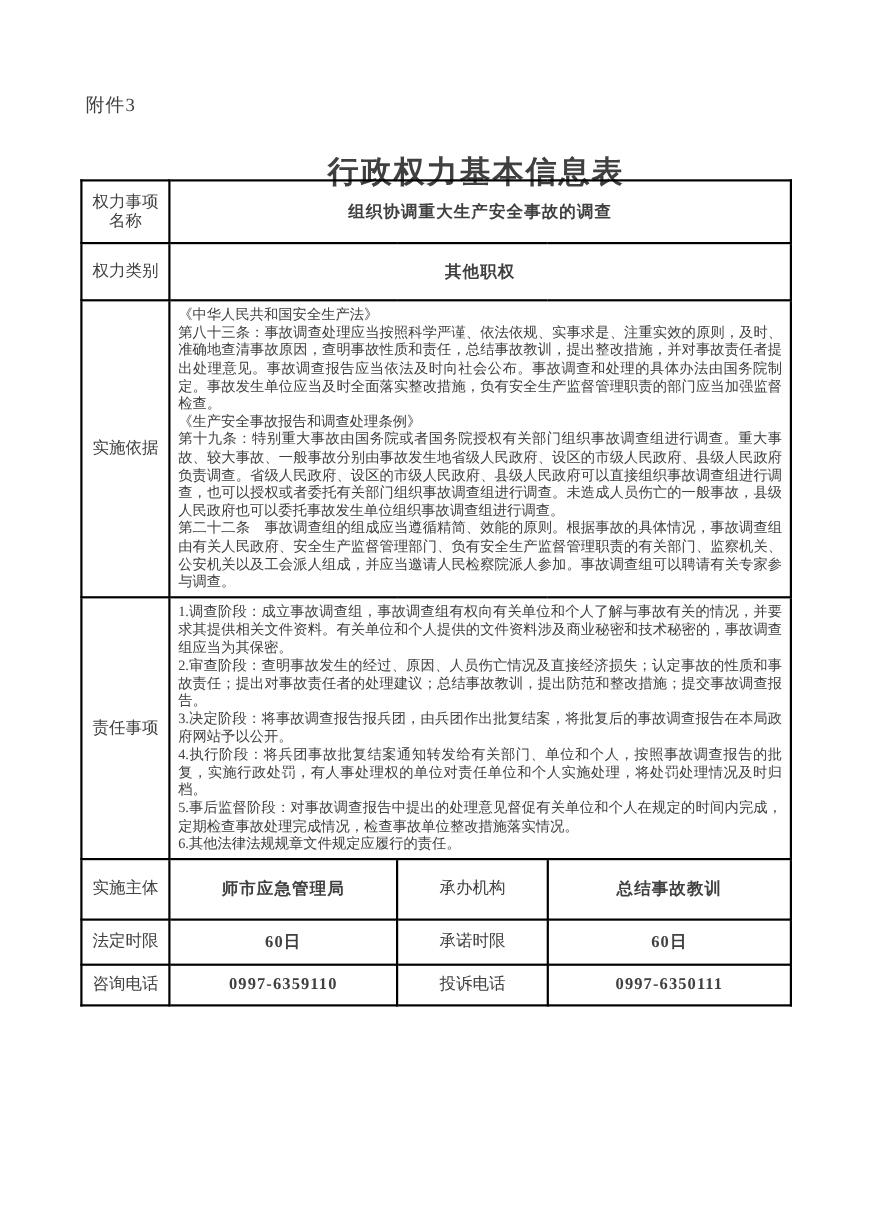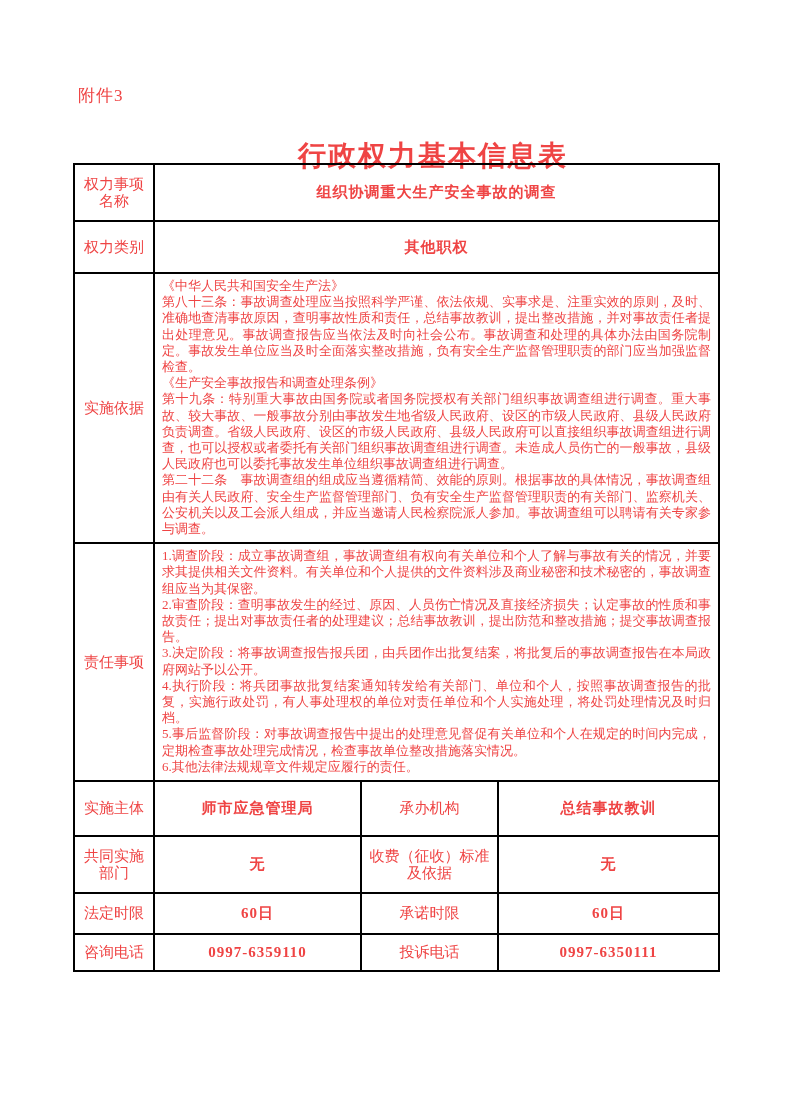--- a/index.html
+++ b/index.html
@@ -5,21 +5,21 @@
   html, body {
     margin: 0;
     padding: 0;
     background: #ffffff;
   }
   .page {
     position: relative;
     width: 794px;
     height: 1108px;
     background: #ffffff;
-    color: #ef4444;
+    color: #404040;
     font-family: "Liberation Serif", "DejaVu Serif", serif;
     overflow: hidden;
   }
   .attachment {
     position: absolute;
     left: 78px;
     top: 84px;
     font-size: 17px;
     letter-spacing: 1px;
   }
@@ -128,28 +128,20 @@
     </tr>
 
     <tr class="r5">
       <td class="lbl">实施主体</td>
       <td class="val">师市应急管理局</td>
       <td class="lbl">承办机构</td>
       <td class="val">总结事故教训</td>
     </tr>
 
 
-    <tr class="r7">
-      <td class="lbl">共同实施
-部门</td>
-      <td class="val">无</td>
-      <td class="lbl">收费（征收）标准
-及依据</td>
-      <td class="val">无</td>
-    </tr>
 
     <tr class="r8">
       <td class="lbl">法定时限</td>
       <td class="val">60日</td>
       <td class="lbl">承诺时限</td>
       <td class="val">60日</td>
     </tr>
 
     <tr class="r9">
       <td class="lbl">咨询电话</td>

